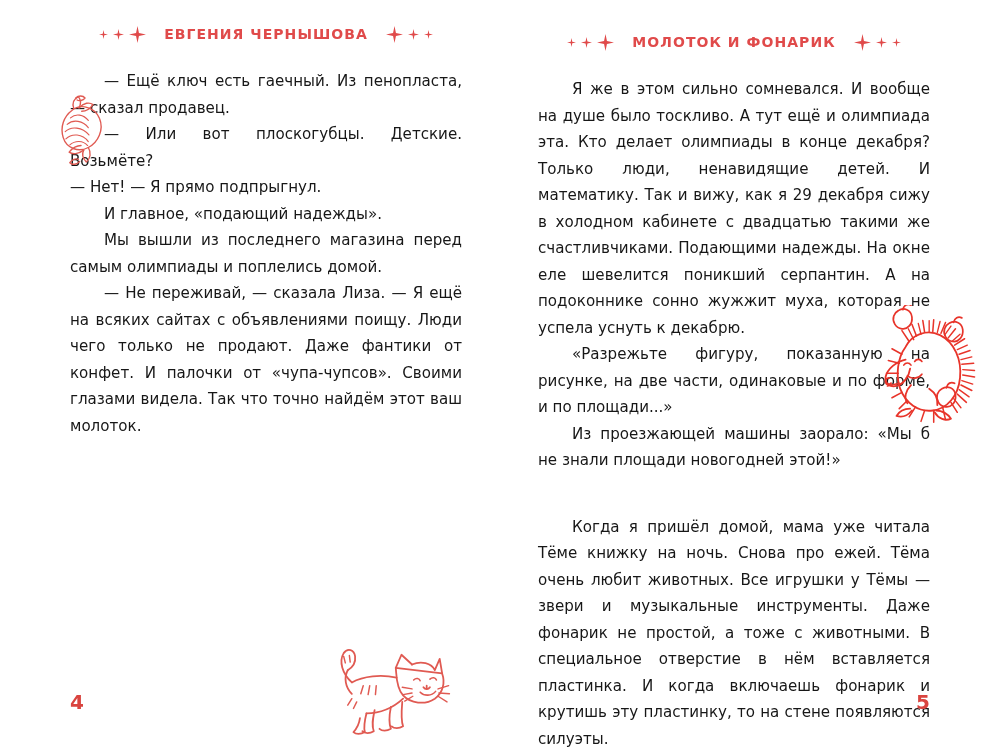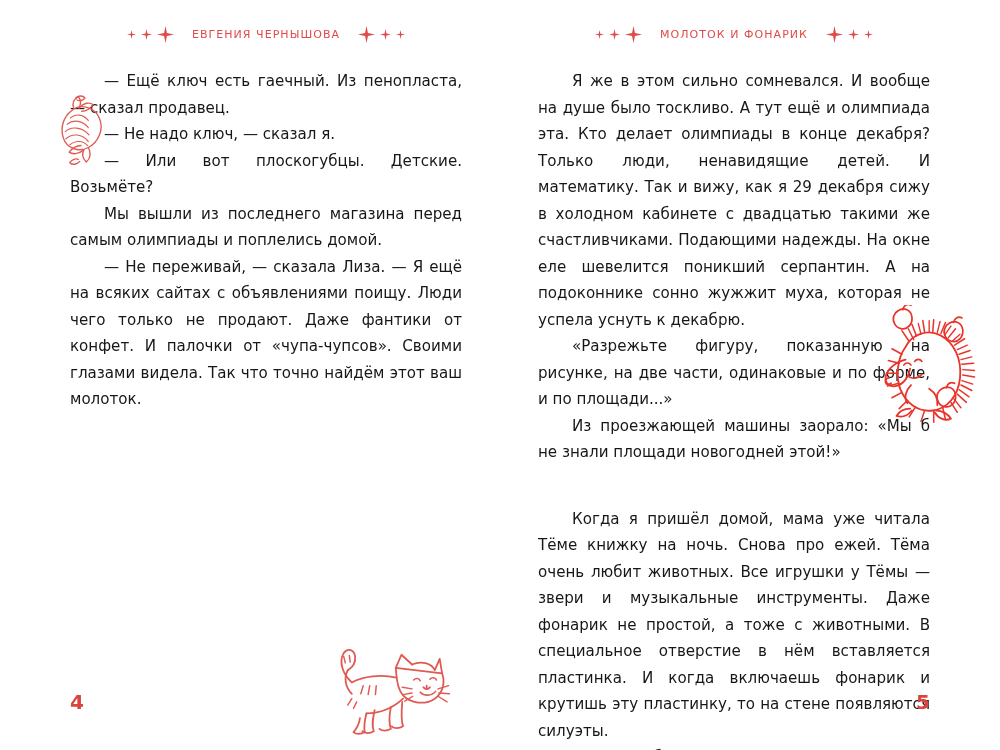--- a/index.html
+++ b/index.html
@@ -20,37 +20,37 @@
     display: flex;
     background: #ffffff;
   }
   .page {
     position: relative;
     width: 500px;
     height: 750px;
     box-sizing: border-box;
   }
   .page-left  { padding: 0 38px 0 70px; }
-  .page-right { padding: 0 70px 0 38px; }
+  .page-right { padding: 8px 70px 0 38px; }
 
   
   .runhead {
     position: relative;
     height: 68px;
     display: flex;
     align-items: center;
     justify-content: center;
     gap: 0;
   }
   .runhead-title {
-    font-size: 11px;
+    font-size: 14px;
     letter-spacing: 1.05px;
     color: #e04a4a;
     text-transform: uppercase;
-    font-weight: 400;
+    font-weight: 700;
     white-space: nowrap;
     padding: 0 18px;
   }
   .sparkles {
     display: flex;
     align-items: center;
     gap: 5px;
   }
   .sparkles svg { display: block; }
   .spk-s { width: 9px;  height: 9px; }
@@ -121,22 +121,23 @@
             <path d="M10 0 L11.7 8.3 L20 10 L11.7 11.7 L10 20 L8.3 11.7 L0 10 L8.3 8.3 Z" fill="#e04a4a"></path>
           </svg>
         <svg class="spk-s" viewBox="0 0 20 20">
             <path d="M10 0 L11.7 8.3 L20 10 L11.7 11.7 L10 20 L8.3 11.7 L0 10 L8.3 8.3 Z" fill="#e04a4a"></path>
           </svg>
       </span>
     </div>
 
     <div class="body-text">
       <p>— Ещё ключ есть гаечный. Из пенопласта, — сказал продавец.</p>
-      <p>— Не надо ключ, — сказал я.</p>
       <p>— Или вот плоскогубцы. Детские. Возьмёте?</p>
+      <p class="noindent">— Нет! — Я прямо подпрыгнул.</p>
+      <p>И главное, «подающий надежды».</p>
       <p>Мы вышли из последнего магазина перед самым олимпиады и поплелись домой.</p>
       <p>— Не переживай, — сказала Лиза. — Я ещё на всяких сайтах с объявлениями поищу. Люди чего только не продают. Даже фантики от конфет. И палочки от «чупа-чупсов». Своими глазами видела. Так что точно найдём этот ваш молоток.</p>
     </div>
 
     <div class="art art-candy">
       <svg viewBox="0 0 100 118" fill="none" stroke="#e05a52" stroke-width="2.1" stroke-linecap="round" stroke-linejoin="round">
         <path d="M30 28 C44 16 66 24 72 40 C79 57 70 76 55 84 C40 92 22 85 17 69 C12 53 18 37 30 28 Z"></path>
         <path d="M33 25 C30 16 34 10 40 7 C44 12 44 18 41 24"></path>
         <path d="M41 24 C48 16 57 15 62 19 C58 25 51 29 45 29"></path>
         <path d="M36 9 C40 5 47 5 50 9 C47 13 41 14 38 12"></path>

